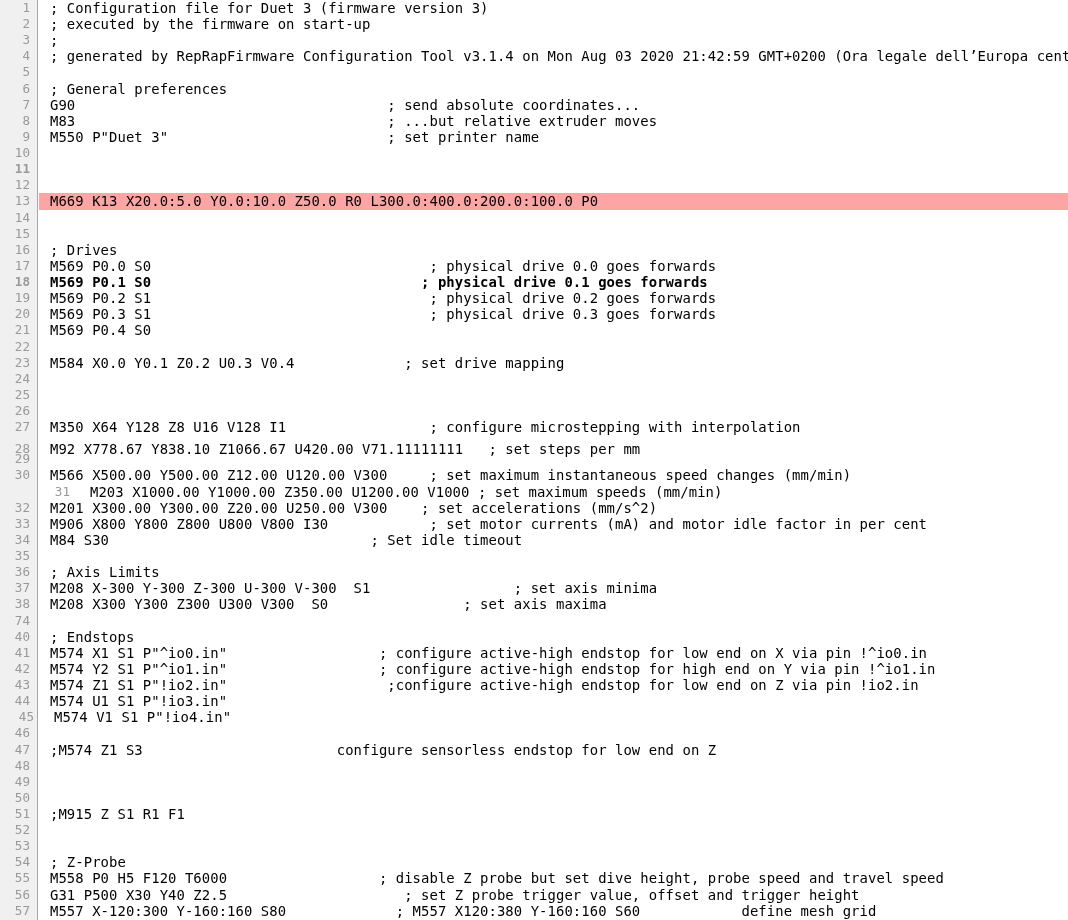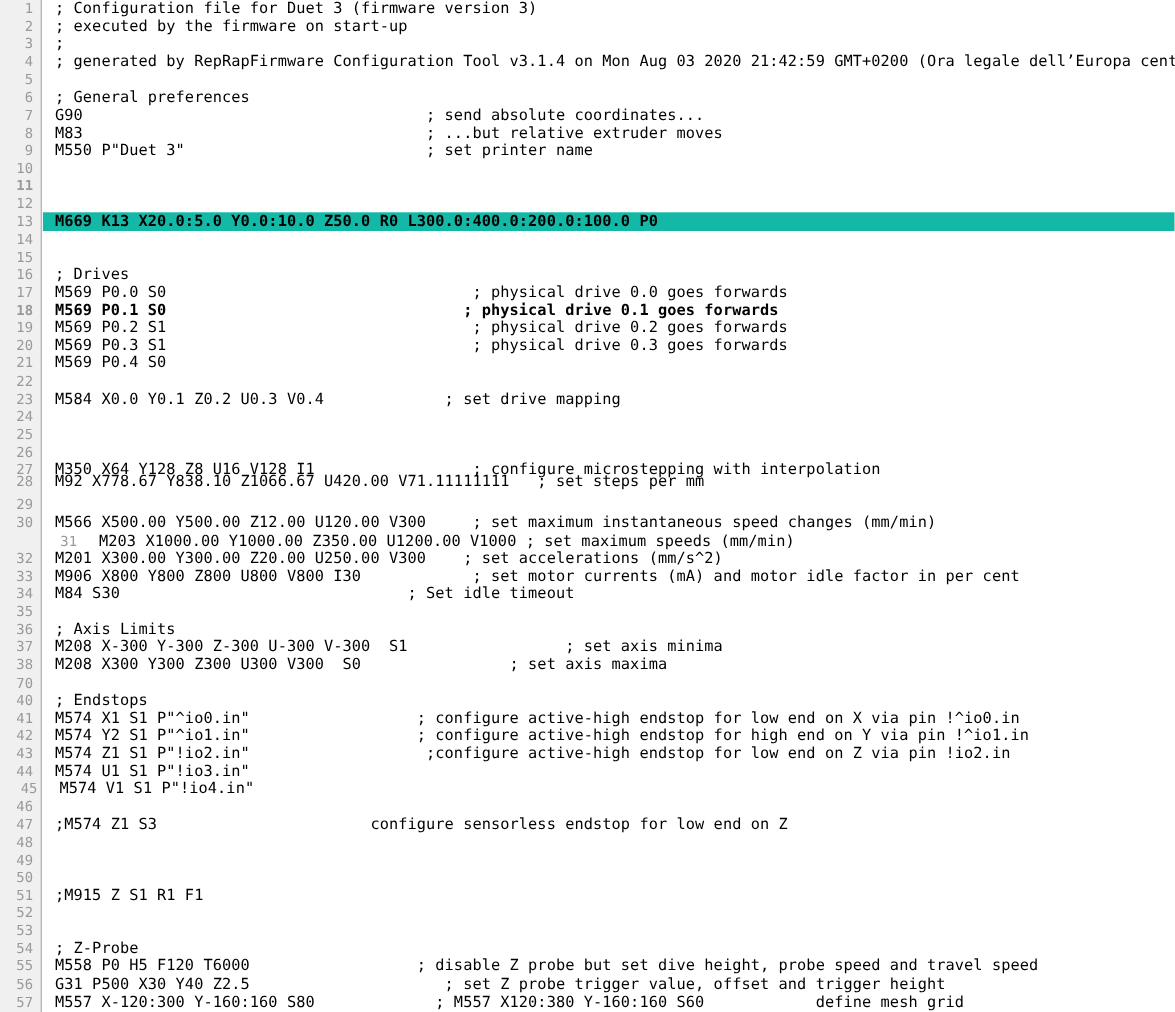--- a/index.html
+++ b/index.html
@@ -44,22 +44,21 @@
   }
 
   .line {
     position: relative;
     height: 16.12px;
     line-height: 16.12px;
     white-space: pre;
     font-size: 13.9px;
   }
   .line.highlight .code-text {
-    background: #14b8a6;
-    font-weight: bold;
+    background: #fca5a5;
   }
 
   .line-no {
     position: absolute;
     left: 0;
     top: 0;
     width: 30px;
     text-align: right;
     color: #999999;
     font-size: 12.6px;
@@ -109,32 +108,32 @@
       <div class="line" style="top: 274.04px; position: absolute; left: 0px; right: 0px; font-weight: bold;"><span class="line-no">18</span><span class="code-text">M569 P0.1 S0                                ; physical drive 0.1 goes forwards</span></div>
       <div class="line" style="top: 290.16px; position: absolute; left: 0px; right: 0px;"><span class="line-no">19</span><span class="code-text">M569 P0.2 S1                                 ; physical drive 0.2 goes forwards</span></div>
       <div class="line" style="top: 306.28px; position: absolute; left: 0px; right: 0px;"><span class="line-no">20</span><span class="code-text">M569 P0.3 S1                                 ; physical drive 0.3 goes forwards</span></div>
       <div class="line" style="top: 322.4px; position: absolute; left: 0px; right: 0px;"><span class="line-no">21</span><span class="code-text">M569 P0.4 S0</span></div>
       <div class="line" style="top: 338.52px; position: absolute; left: 0px; right: 0px;"><span class="line-no">22</span><span class="code-text"></span></div>
       <div class="line" style="top: 354.64px; position: absolute; left: 0px; right: 0px;"><span class="line-no">23</span><span class="code-text">M584 X0.0 Y0.1 Z0.2 U0.3 V0.4             ; set drive mapping</span></div>
       <div class="line" style="top: 370.76px; position: absolute; left: 0px; right: 0px;"><span class="line-no">24</span><span class="code-text"></span></div>
       <div class="line" style="top: 386.88px; position: absolute; left: 0px; right: 0px;"><span class="line-no">25</span><span class="code-text"></span></div>
       <div class="line" style="top: 403px; position: absolute; left: 0px; right: 0px;"><span class="line-no">26</span><span class="code-text"></span></div>
       <div class="line" style="top: 419.12px; position: absolute; left: 0px; right: 0px;"><span class="line-no">27</span><span class="code-text">M350 X64 Y128 Z8 U16 V128 I1                 ; configure microstepping with interpolation</span></div>
-      <div class="line" style="top: 430px; position: absolute; left: 0px; right: 0px;"><span class="line-no">28</span><span class="code-text">M92 X778.67 Y838.10 Z1066.67 U420.00 V71.11111111   ; set steps per mm</span></div>
+      <div class="line" style="top: 441px; position: absolute; left: 0px; right: 0px;"><span class="line-no">28</span><span class="code-text">M92 X778.67 Y838.10 Z1066.67 U420.00 V71.11111111   ; set steps per mm</span></div>
       <div class="line" style="top: 451.36px; position: absolute; left: 0px; right: 0px;"><span class="line-no">29</span><span class="code-text"></span></div>
       <div class="line" style="top: 467.48px; position: absolute; left: 0px; right: 0px;"><span class="line-no">30</span><span class="code-text">M566 X500.00 Y500.00 Z12.00 U120.00 V300     ; set maximum instantaneous speed changes (mm/min)</span></div>
       <div class="line" style="top: 483.6px; position: absolute; left: 0px; right: 0px; margin-left: 40px;"><span class="line-no">31</span><span class="code-text">M203 X1000.00 Y1000.00 Z350.00 U1200.00 V1000 ; set maximum speeds (mm/min)</span></div>
       <div class="line" style="top: 499.72px; position: absolute; left: 0px; right: 0px;"><span class="line-no">32</span><span class="code-text">M201 X300.00 Y300.00 Z20.00 U250.00 V300    ; set accelerations (mm/s^2)</span></div>
       <div class="line" style="top: 515.84px; position: absolute; left: 0px; right: 0px;"><span class="line-no">33</span><span class="code-text">M906 X800 Y800 Z800 U800 V800 I30            ; set motor currents (mA) and motor idle factor in per cent</span></div>
       <div class="line" style="top: 531.96px; position: absolute; left: 0px; right: 0px;"><span class="line-no">34</span><span class="code-text">M84 S30                               ; Set idle timeout</span></div>
       <div class="line" style="top: 548.08px; position: absolute; left: 0px; right: 0px;"><span class="line-no">35</span><span class="code-text"></span></div>
       <div class="line" style="top: 564.2px; position: absolute; left: 0px; right: 0px;"><span class="line-no">36</span><span class="code-text">; Axis Limits</span></div>
       <div class="line" style="top: 580.32px; position: absolute; left: 0px; right: 0px;"><span class="line-no">37</span><span class="code-text">M208 X-300 Y-300 Z-300 U-300 V-300  S1                 ; set axis minima</span></div>
       <div class="line" style="top: 596.44px; position: absolute; left: 0px; right: 0px;"><span class="line-no">38</span><span class="code-text">M208 X300 Y300 Z300 U300 V300  S0                ; set axis maxima</span></div>
-      <div class="line" style="top: 612.56px; position: absolute; left: 0px; right: 0px;"><span class="line-no">70</span><span class="code-text"></span></div>
+      <div class="line" style="top: 612.56px; position: absolute; left: 0px; right: 0px;"><span class="line-no">74</span><span class="code-text"></span></div>
       <div class="line" style="top: 628.68px; position: absolute; left: 0px; right: 0px;"><span class="line-no">40</span><span class="code-text">; Endstops</span></div>
       <div class="line" style="top: 644.8px; position: absolute; left: 0px; right: 0px;"><span class="line-no">41</span><span class="code-text">M574 X1 S1 P"^io0.in"                  ; configure active-high endstop for low end on X via pin !^io0.in</span></div>
       <div class="line" style="top: 660.92px; position: absolute; left: 0px; right: 0px;"><span class="line-no">42</span><span class="code-text">M574 Y2 S1 P"^io1.in"                  ; configure active-high endstop for high end on Y via pin !^io1.in</span></div>
       <div class="line" style="top: 677.04px; position: absolute; left: 0px; right: 0px;"><span class="line-no">43</span><span class="code-text">M574 Z1 S1 P"!io2.in"                   ;configure active-high endstop for low end on Z via pin !io2.in</span></div>
       <div class="line" style="top: 693.16px; position: absolute; left: 0px; right: 0px;"><span class="line-no">44</span><span class="code-text">M574 U1 S1 P"!io3.in"</span></div>
       <div class="line" style="top: 709.28px; position: absolute; left: 4px; right: 0px;"><span class="line-no">45</span><span class="code-text">M574 V1 S1 P"!io4.in"</span></div>
       <div class="line" style="top: 725.4px; position: absolute; left: 0px; right: 0px;"><span class="line-no">46</span><span class="code-text"></span></div>
       <div class="line" style="top: 741.52px; position: absolute; left: 0px; right: 0px;"><span class="line-no">47</span><span class="code-text">;M574 Z1 S3                       configure sensorless endstop for low end on Z</span></div>
       <div class="line" style="top: 757.64px; position: absolute; left: 0px; right: 0px;"><span class="line-no">48</span><span class="code-text"></span></div>
       <div class="line" style="top: 773.76px; position: absolute; left: 0px; right: 0px;"><span class="line-no">49</span><span class="code-text"></span></div>

